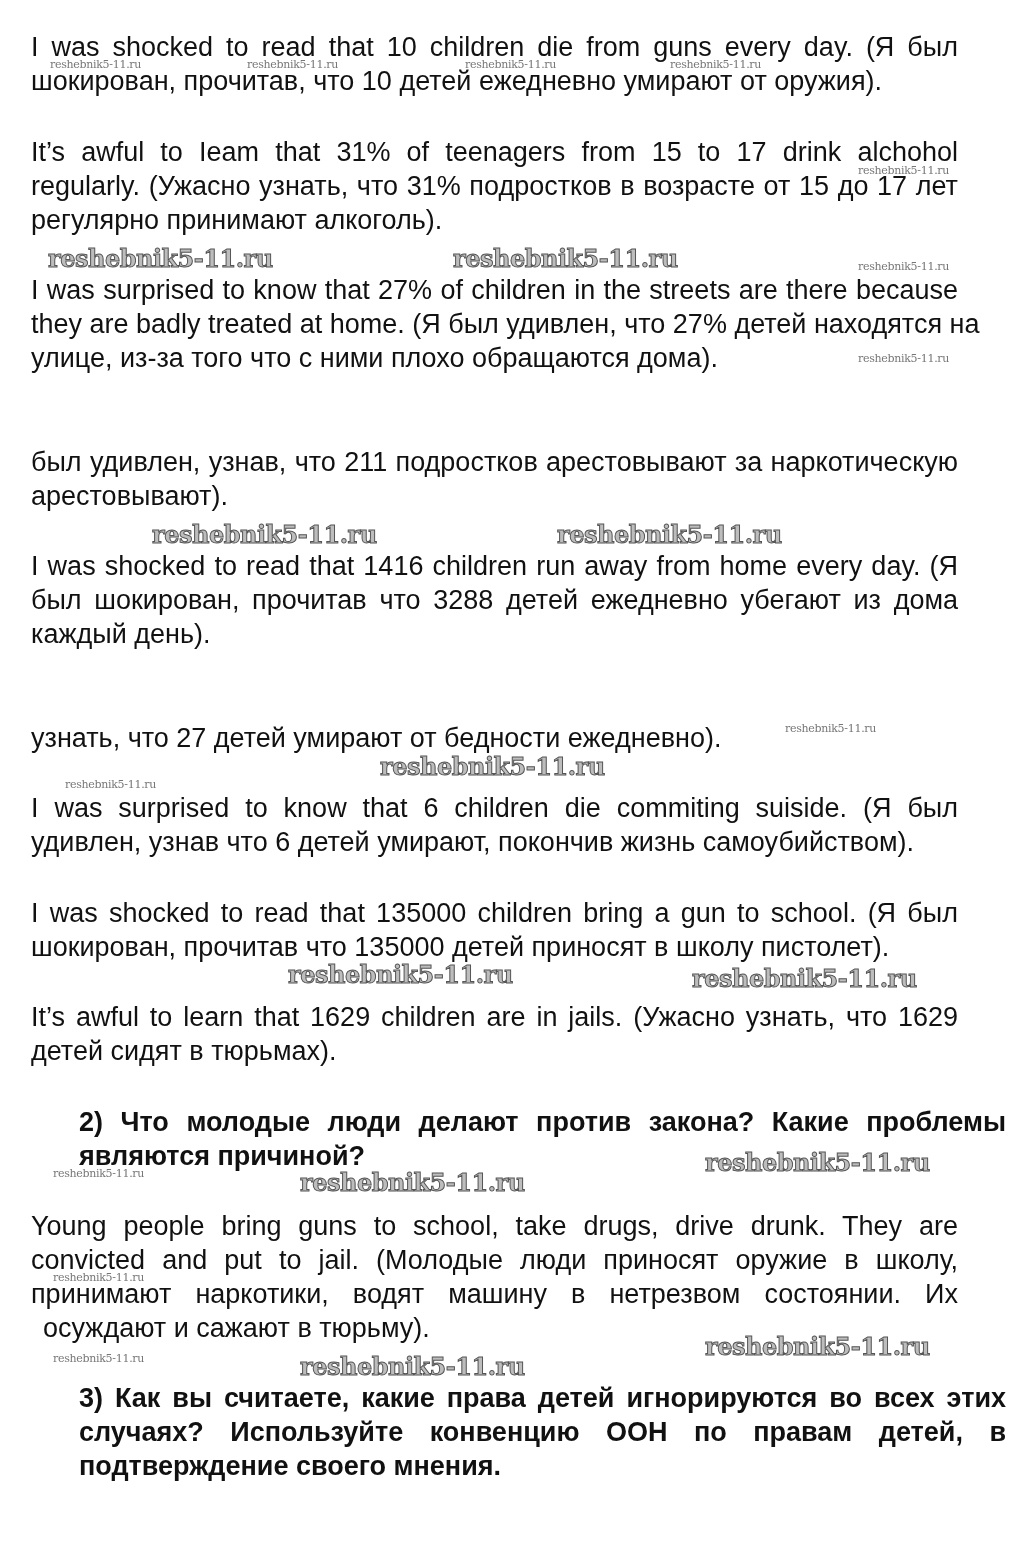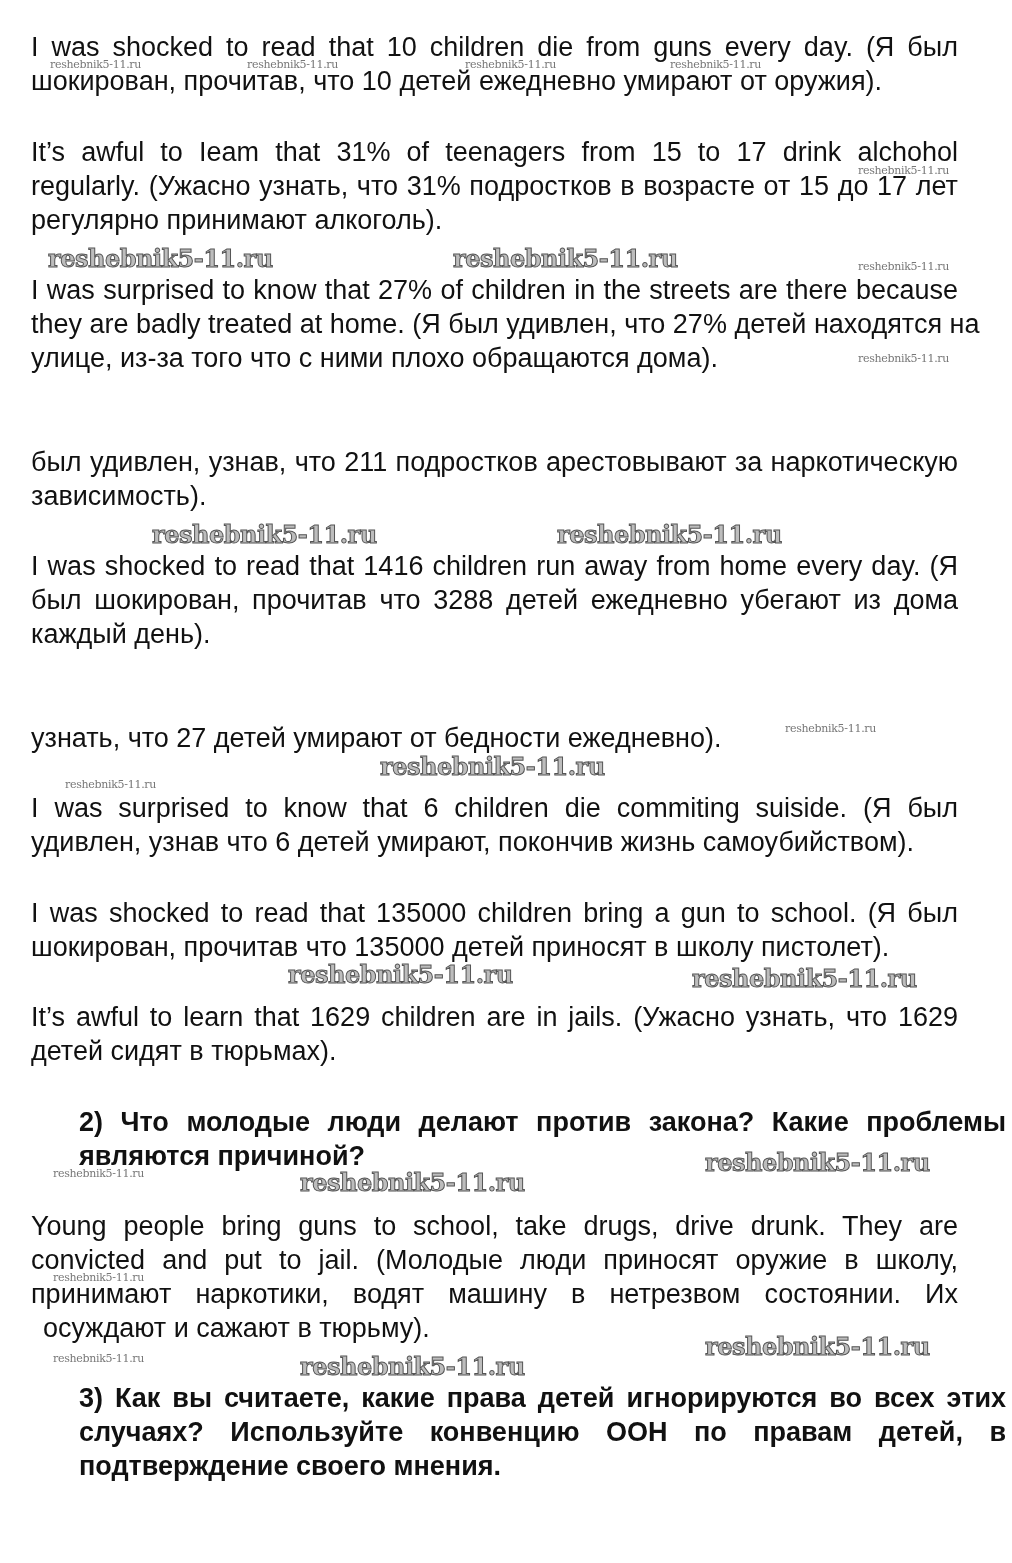--- a/index.html
+++ b/index.html
@@ -29,21 +29,21 @@
 <div class="page" id="page">
     <div class="line" style="top: 30px;">I was shocked to read that 10 children die from guns every day. (Я был</div>
     <div class="line last" style="top: 64px;">шокирован, прочитав, что 10 детей ежедневно умирают от оружия).</div>
     <div class="line" style="top: 135px;">It’s awful to Ieam that 31% of teenagers from 15 to 17 drink alchohol</div>
     <div class="line" style="top: 169px;">regularly. (Ужасно узнать, что 31% подростков в возрасте от 15 до 17 лет</div>
     <div class="line last" style="top: 203px;">регулярно принимают алкоголь).</div>
     <div class="line" style="top: 273px;">I was surprised to know that 27% of children in the streets are there because</div>
     <div class="line" style="top: 307px;">they are badly treated at home. (Я был удивлен, что 27% детей находятся на</div>
     <div class="line last" style="top: 341px;">улице, из-за того что с ними плохо обращаются дома).</div>
     <div class="line" style="top: 445px;">был удивлен, узнав, что 211 подростков арестовывают за наркотическую</div>
-    <div class="line last" style="top: 479px;">зависимость).</div>
+    <div class="line last" style="top: 479px;">арестовывают).</div>
     <div class="line" style="top: 549px;">I was shocked to read that 1416 children run away from home every day. (Я</div>
     <div class="line" style="top: 583px;">был шокирован, прочитав что 3288 детей ежедневно убегают из дома</div>
     <div class="line last" style="top: 617px;">каждый день).</div>
     <div class="line last" style="top: 721px;">узнать, что 27 детей умирают от бедности ежедневно).</div>
     <div class="line" style="top: 791px;">I was surprised to know that 6 children die commiting suiside. (Я был</div>
     <div class="line last" style="top: 825px;">удивлен, узнав что 6 детей умирают, покончив жизнь самоубийством).</div>
     <div class="line" style="top: 896px;">I was shocked to read that 135000 children bring a gun to school. (Я был</div>
     <div class="line last" style="top: 930px;">шокирован, прочитав что 135000 детей приносят в школу пистолет).</div>
     <div class="line" style="top: 1000px;">It’s awful to learn that 1629 children are in jails. (Ужасно узнать, что 1629</div>
     <div class="line last" style="top: 1034px;">детей сидят в тюрьмах).</div>

